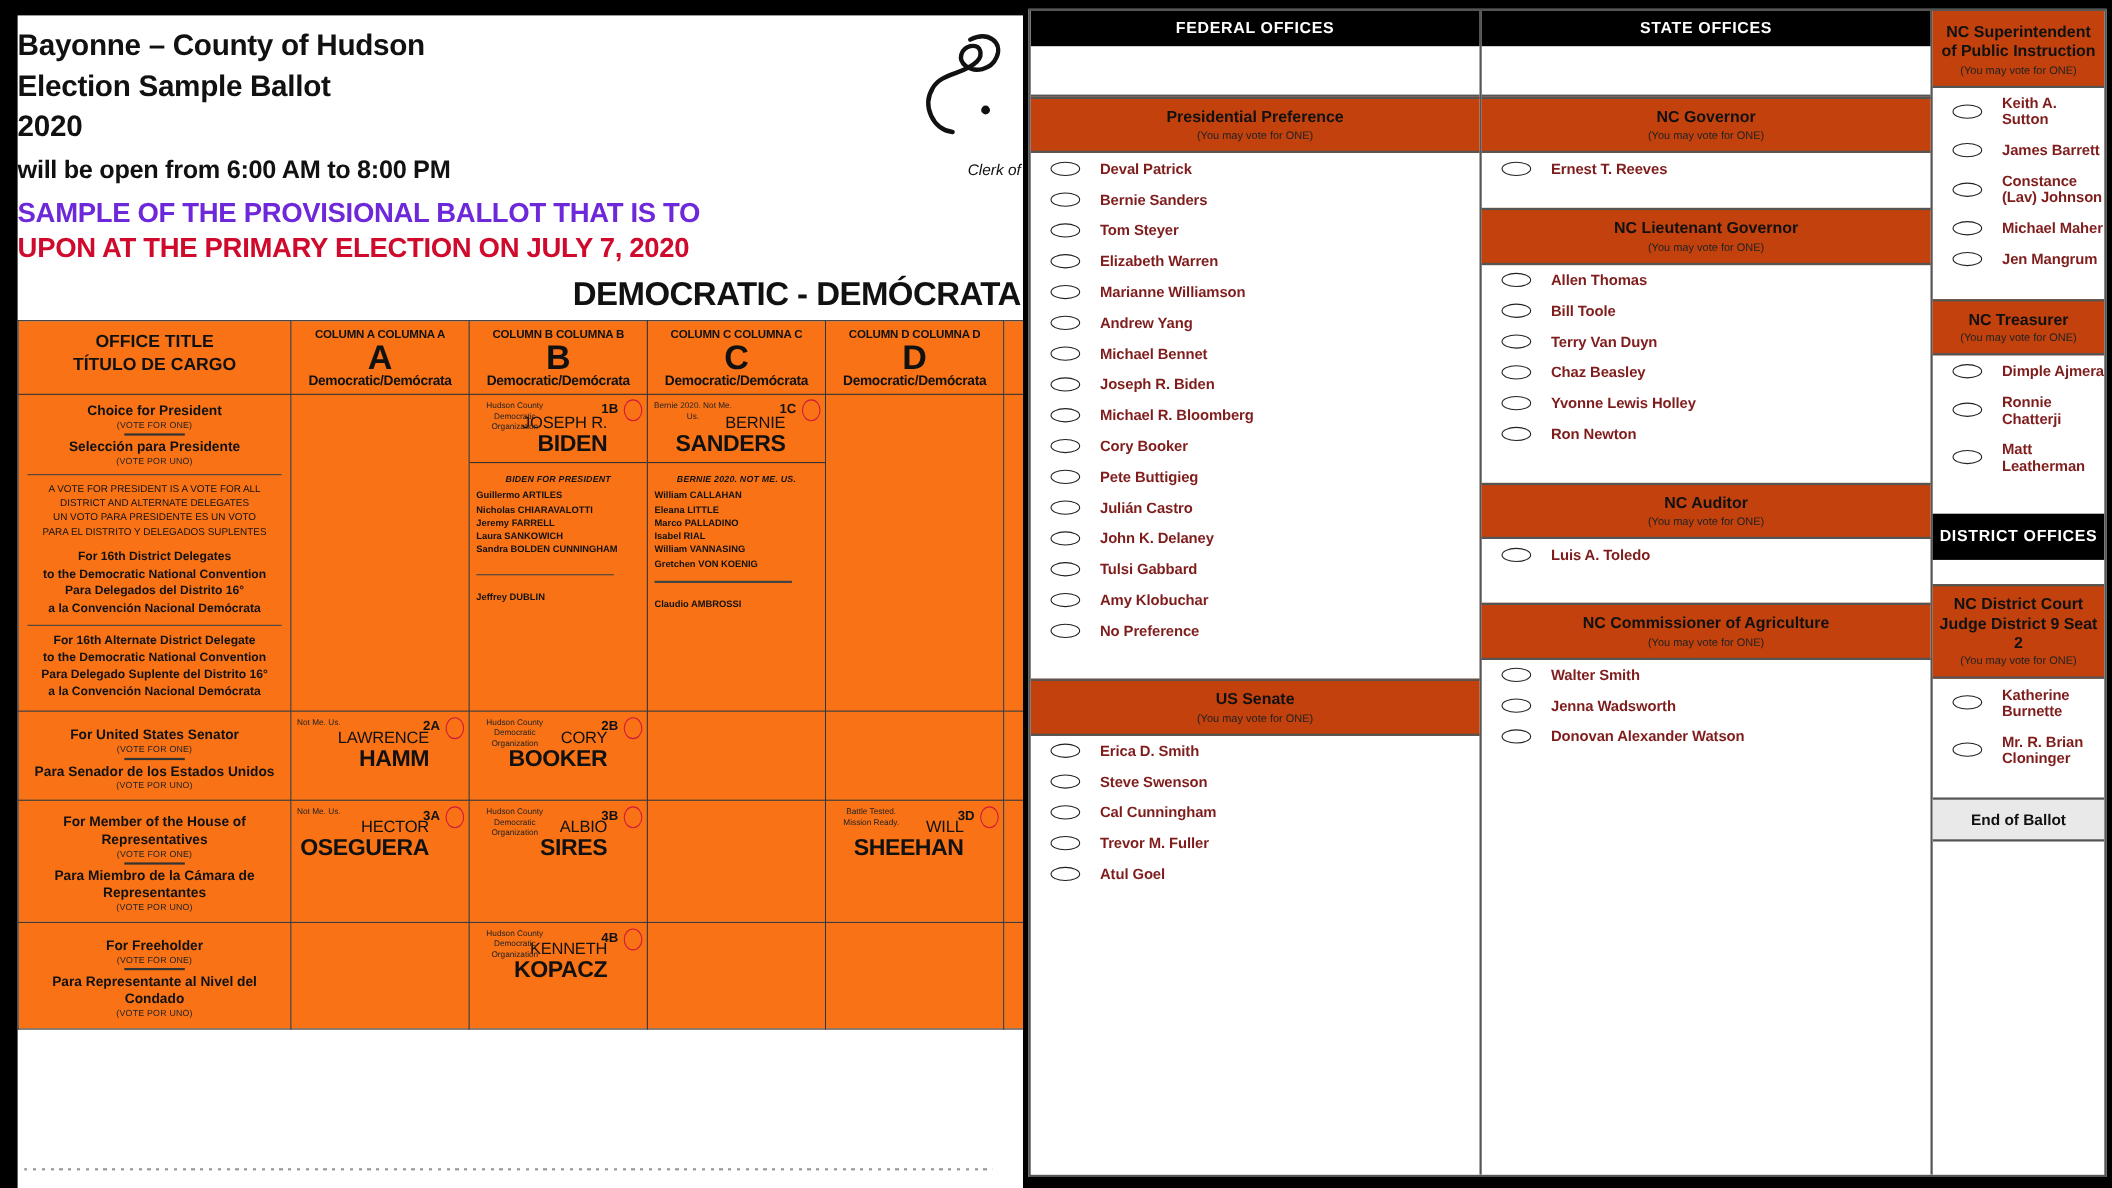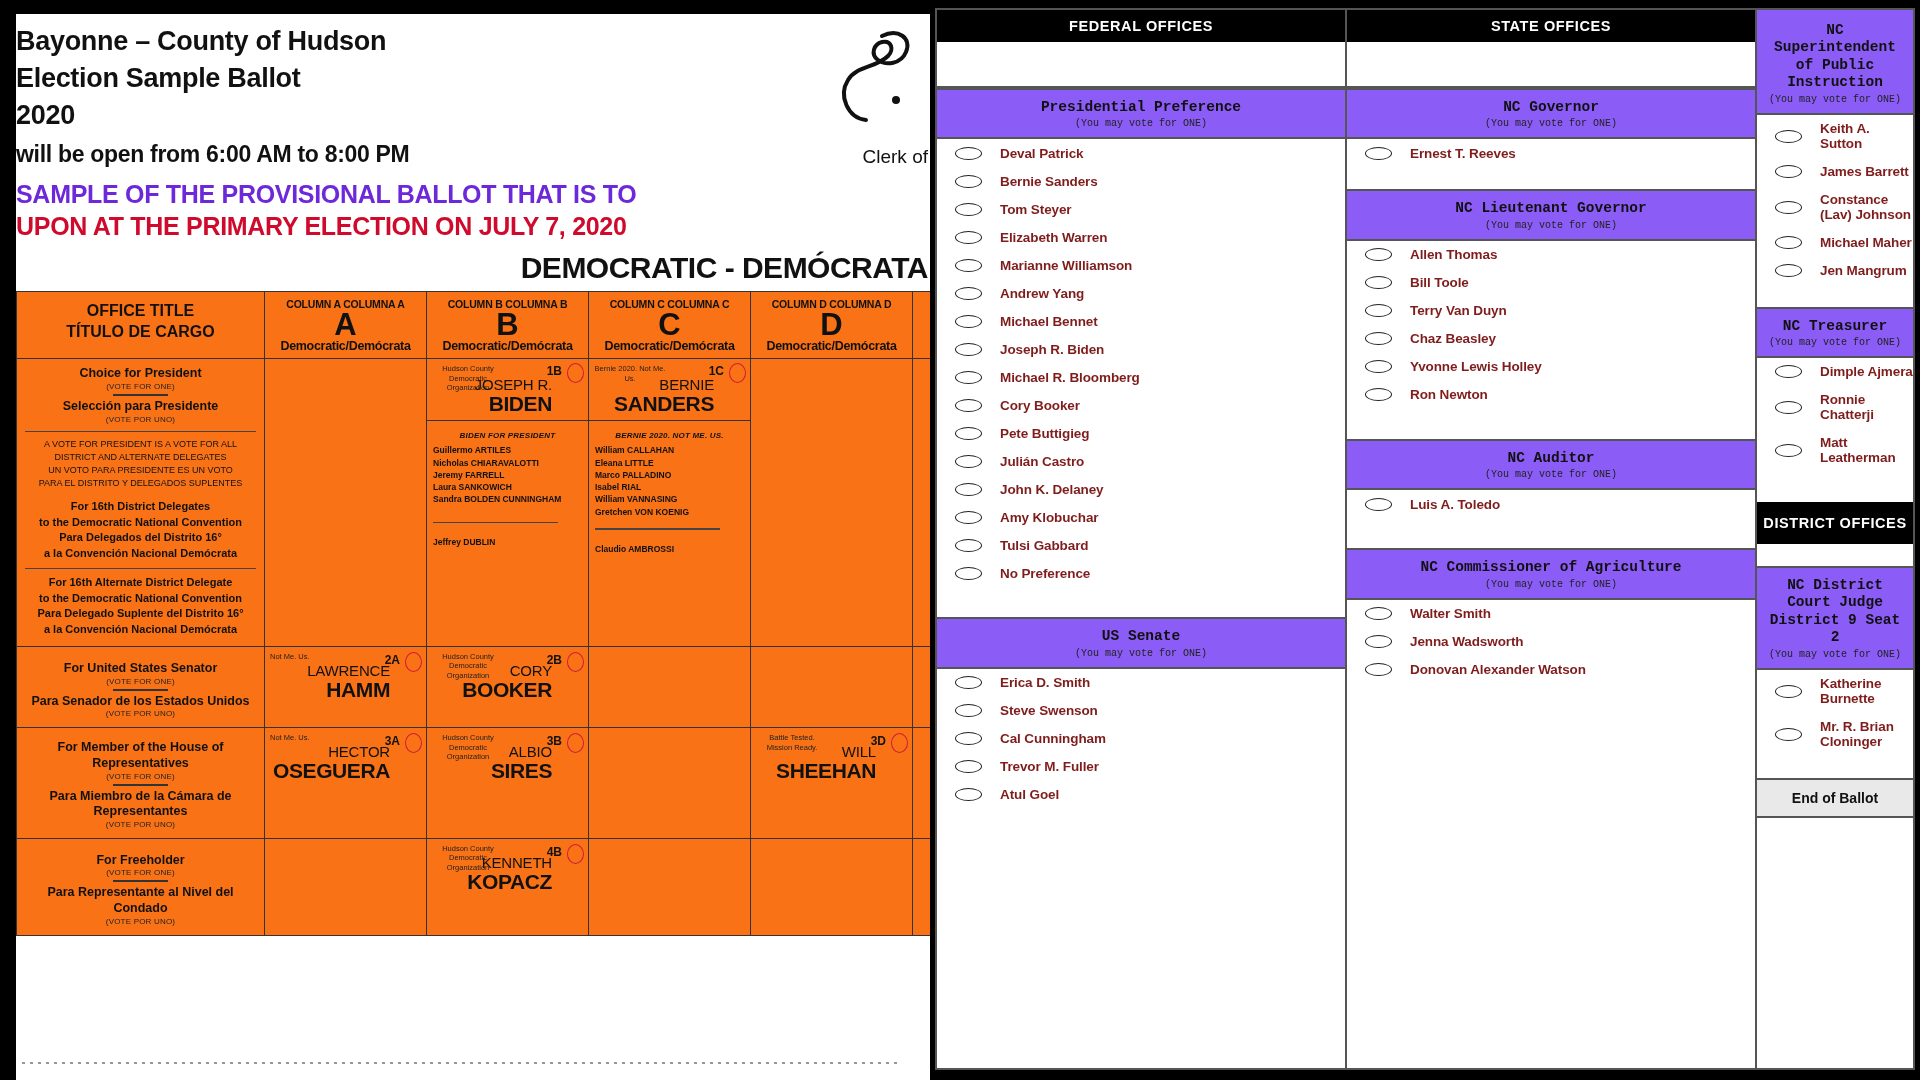--- a/index.html
+++ b/index.html
@@ -33,21 +33,21 @@
   .hdr-3 { font-size:27px; margin-top:6px; }
   .hdr-4 { font-size:23px; margin-top:10px; }
   .hdr-red { color:#6d28d9; font-size:25px; margin-top:12px; }
   .hdr-red2 { color:#cf0a2c; font-size:25px; margin-top:3px; }
 
   .clerk-sig {
     position:absolute; right:10px; top:8px; width:130px; height:120px;
   }
   .clerk-of {
     position:absolute; right:2px; top:132px;
-    font-size:19px; color:#111;
+    font-style:italic; font-size:14px; color:#111;
     white-space:nowrap;
   }
 
   .party-band {
     text-align:right; padding-right:2px; margin-top:10px;
     font-size:30px; font-weight:bold; letter-spacing:-0.5px; color:#111;
     white-space:nowrap;
   }
 
   
@@ -124,22 +124,22 @@
 
   .nc-banner {
     background:#000; color:#fff; text-align:center;
     font-size:14.5px; font-weight:bold; letter-spacing:0.6px;
     padding:8px 0 8px 0;
   }
   .nc-banner.tall { padding:13px 0; }
   .nc-spacer { height:46px; border-bottom:2px solid #555; }
 
   .contest-head {
-    background:#8b5cf6; border-top:2px solid #555; border-bottom:2px solid #555;
-    text-align:center; padding:9px 6px 8px 6px;font-family:Liberation Mono, monospace;
+    background:#c2410c; border-top:2px solid #555; border-bottom:2px solid #555;
+    text-align:center; padding:9px 6px 8px 6px;
   }
   .contest-head .ch-title { font-size:14.5px; font-weight:bold; color:#111; line-height:1.2; }
   .contest-head .ch-sub { font-size:10px; color:#222; margin-top:2px; }
 
   .choice-row { display:flex; align-items:center; padding:6.5px 0 6.5px 18px; }
   .oval {
     flex:0 0 auto; width:27px; height:13px; border:1.6px solid #222; border-radius:50%;
     margin-right:18px;
   }
   .choice-label { font-size:13.5px; font-weight:bold; color:#7f1d1d; letter-spacing:-0.1px; }
@@ -494,25 +494,25 @@
         <div class="choice-row">
             <span class="oval"></span>
             <span class="choice-label">Julián Castro</span>
           </div>
         <div class="choice-row">
             <span class="oval"></span>
             <span class="choice-label">John K. Delaney</span>
           </div>
         <div class="choice-row">
             <span class="oval"></span>
+            <span class="choice-label">Tulsi Gabbard</span>
+          </div>
+        <div class="choice-row">
+            <span class="oval"></span>
             <span class="choice-label">Amy Klobuchar</span>
-          </div>
-        <div class="choice-row">
-            <span class="oval"></span>
-            <span class="choice-label">Tulsi Gabbard</span>
           </div>
         <div class="choice-row">
             <span class="oval"></span>
             <span class="choice-label">No Preference</span>
           </div>
       </div>
 
       <div class="nc-gap big"></div>
 
       <div class="contest-head">

